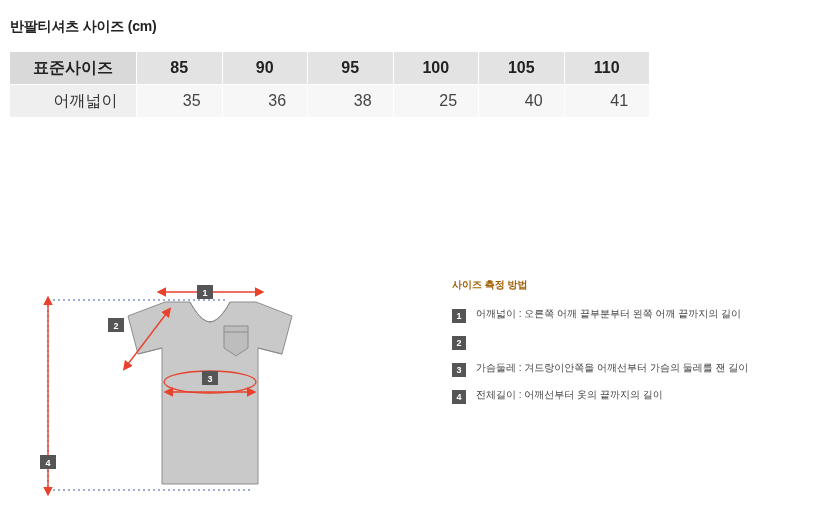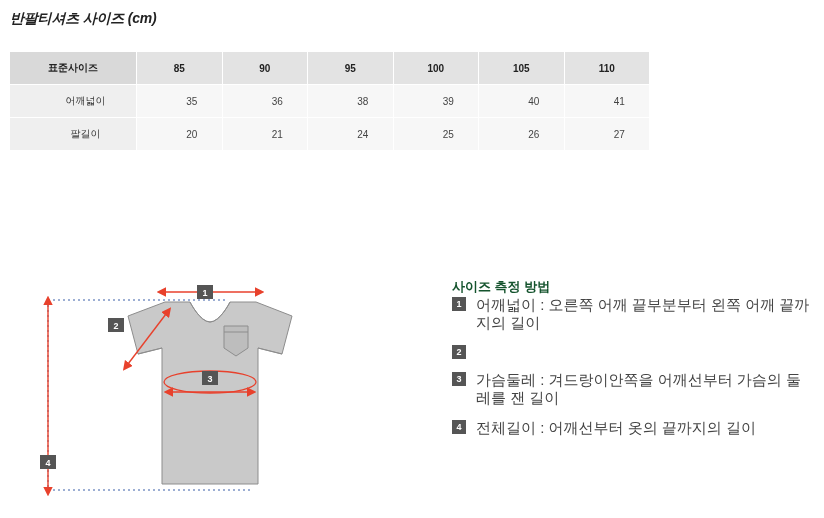--- a/index.html
+++ b/index.html
@@ -11,40 +11,39 @@
     width: 824px;
     height: 518px;
     font-family: "Liberation Sans", sans-serif;
     color: #333333;
     position: relative;
     overflow: hidden;
   }
   .page-title {
     position: absolute;
     left: 10px;
-    top: 10px;
+    top: 18px;
     font-size: 14px;
     font-weight: bold;
     color: #222222;
     letter-spacing: -0.2px;
-    font-style: italic;
   }
   
   .size-table {
     position: absolute;
     left: 10px;
     top: 52px;
     width: 640px;
     border-collapse: collapse;
     table-layout: fixed;
   }
   .size-table td {
     height: 30px;
     text-align: center;
-    font-size: 10px;
+    font-size: 16px;
     border-bottom: 1px solid #ffffff;
     border-right: 1px solid #ffffff;
   }
   .size-table tr.head td {
     background: #e3e3e3;
     font-weight: bold;
     color: #222222;
   }
   .size-table tr.head td.rowhead {
     background: #d9d9d9;
@@ -73,23 +72,24 @@
     height: 240px;
   }
   
   .guide {
     position: absolute;
     left: 452px;
     top: 278px;
     width: 360px;
   }
   .guide-title {
-    font-size: 13px;
-    font-weight: bold;
-    color: #14532d;
+    font-size: 10px;
+    font-weight: bold;
+    color: #a16207;
+    margin-bottom: 16px;
   }
   .guide-item {
     display: flex;
     align-items: flex-start;
     margin-bottom: 12px;
   }
   .guide-num {
     display: inline-block;
     width: 14px;
     height: 14px;
@@ -97,21 +97,21 @@
     text-align: center;
     background: #555555;
     color: #ffffff;
     font-size: 9px;
     font-weight: bold;
     margin-right: 10px;
     flex: 0 0 auto;
     margin-top: 1px;
   }
   .guide-text {
-    font-size: 15px;
+    font-size: 10px;
     color: #444444;
     line-height: 1.2;
   }
 </style>
 </head>
 <body>
 
 <div class="page-title">반팔티셔츠 사이즈 (cm)</div>
 
 <table class="size-table">
@@ -123,32 +123,23 @@
       <td>95</td>
       <td>100</td>
       <td>105</td>
       <td>110</td>
     </tr>
     <tr class="body">
       <td class="rowhead">어깨넓이</td>
       <td>35</td>
       <td>36</td>
       <td>38</td>
-      <td>39</td>
+      <td>25</td>
       <td>40</td>
       <td>41</td>
-    </tr>
-    <tr class="body">
-      <td class="rowhead">팔길이</td>
-      <td>20</td>
-      <td>21</td>
-      <td>24</td>
-      <td>25</td>
-      <td>26</td>
-      <td>27</td>
     </tr>
   </tbody>
 </table>
 
 <div class="illustration">
   <svg width="400" height="240" viewBox="0 0 400 240">
     <defs>
       <marker id="arrL" markerWidth="7" markerHeight="7" refX="6" refY="3.5" orient="auto">
         <polygon points="7,0 0,3.5 7,7" fill="#e8412c"></polygon>
       </marker>

